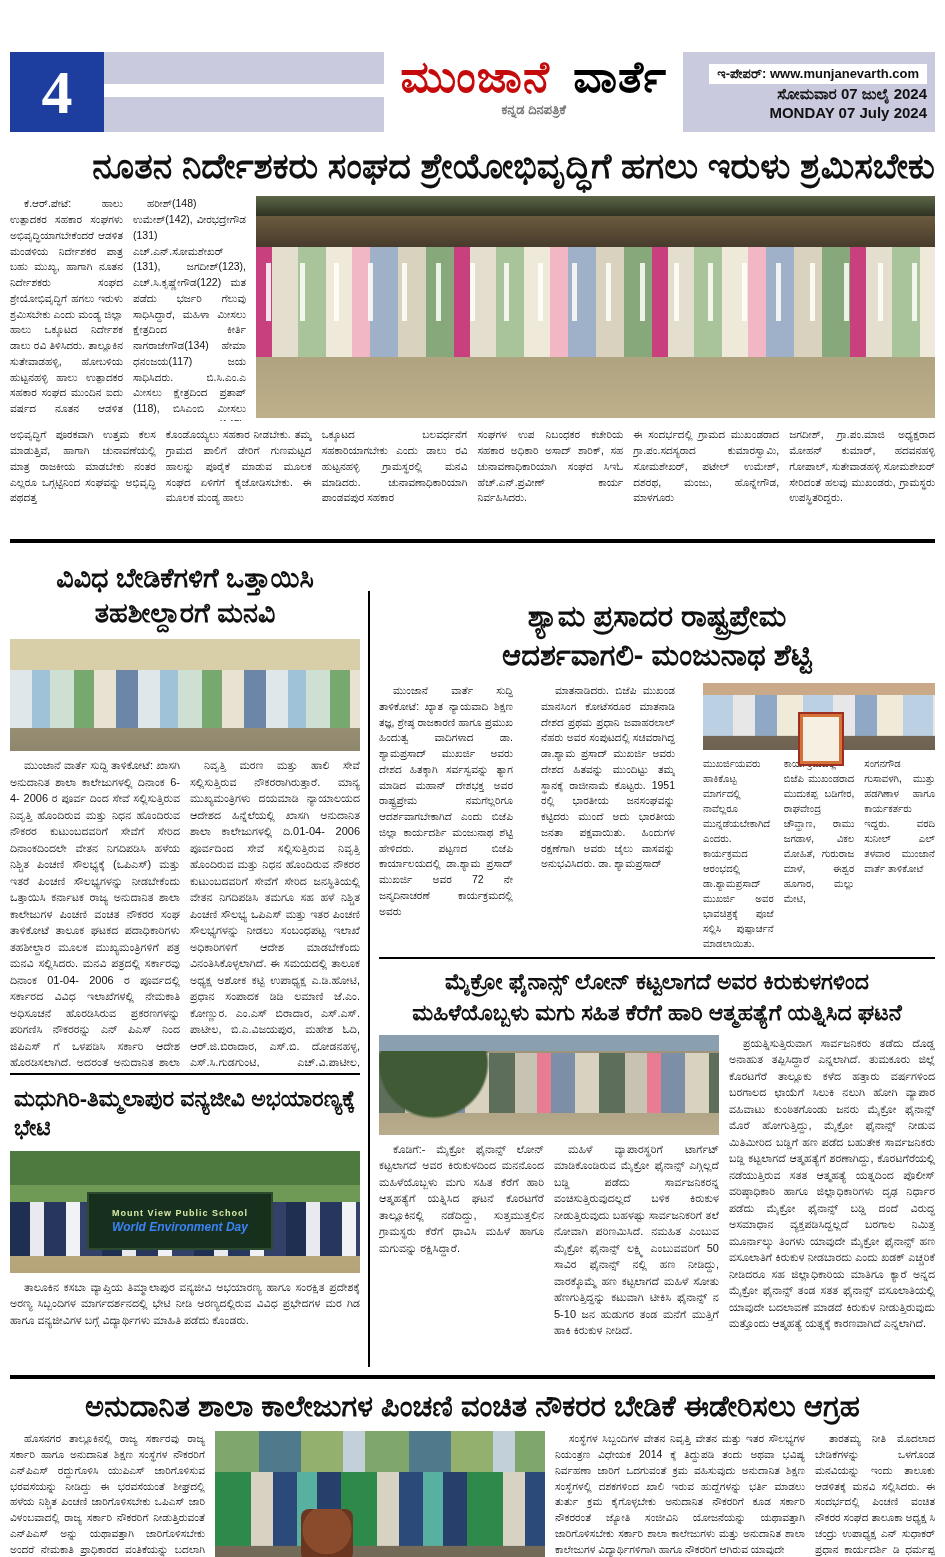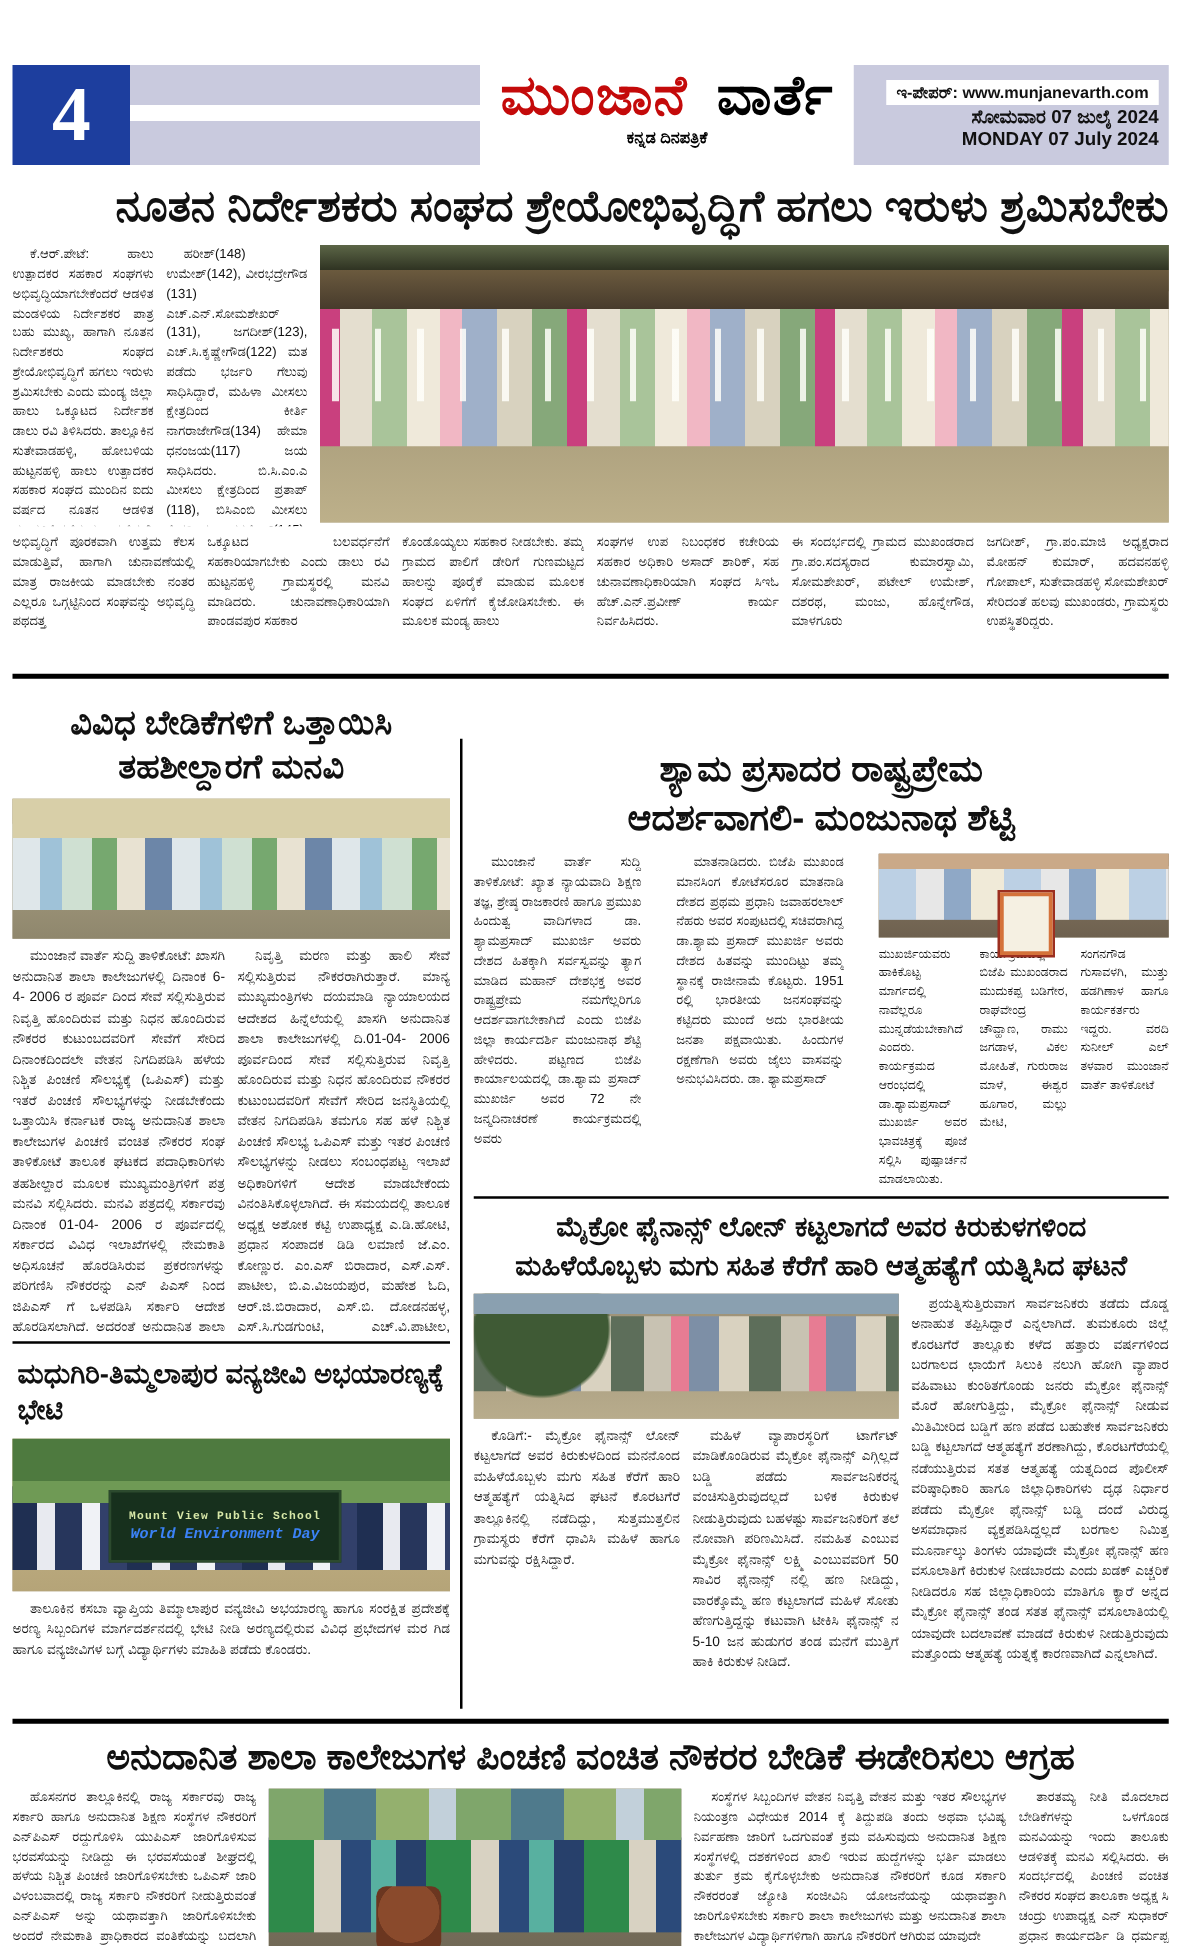--- a/index.html
+++ b/index.html
@@ -11,21 +11,21 @@
   }
   
   .hdr{display:flex;align-items:stretch;height:80px;}
   .numbox{width:94px;background:#1d3e9e;color:#fff;display:flex;align-items:center;justify-content:center;
     font-size:62px;font-weight:bold;font-family:"Liberation Serif","DejaVu Serif",serif;}
   .stripes{flex:1 1 auto;background:linear-gradient(180deg,#c9cade 0 40%,#ffffff 40% 56%,#c9cade 56% 100%);}
   .masthead{background:#fff;padding:2px 16px 0 16px;text-align:center;white-space:nowrap;}
   .mast-line{font-size:44px;font-weight:bold;line-height:1.05;letter-spacing:1px;}
   .mast-red{color:#c40a0a;}
   .mast-black{color:#000;margin-left:10px;}
-  .mast-sub{font-size:13px;font-weight:bold;color:#000000;margin-top:2px;}
+  .mast-sub{font-size:13px;font-weight:bold;color:#737373;margin-top:2px;}
   .dateblock{width:252px;background:#c9cade;display:flex;flex-direction:column;align-items:flex-end;justify-content:center;gap:1px;padding:4px 8px;box-sizing:border-box;}
   .epaper{background:#fff;font-size:13px;font-weight:bold;padding:2px 8px;}
   .date-kn{font-size:15px;font-weight:bold;}
   .date-en{font-size:15px;font-weight:bold;}
   
   .hl1{font-size:35px;font-weight:bold;text-align:right;line-height:1.15;margin:14px 0 10px 0;}
   .hl2{font-size:27px;font-weight:bold;text-align:center;line-height:1.3;margin:10px 0 8px 0;}
   .hl3{font-size:29px;font-weight:bold;text-align:center;line-height:1.35;margin:6px 0 8px 0;}
   .hl4{font-size:22px;font-weight:bold;text-align:center;line-height:1.4;margin:8px 0 6px 0;}
   .hl5{font-size:22px;font-weight:bold;text-align:left;line-height:1.3;margin:10px 0 8px 4px;}
@@ -34,21 +34,21 @@
   .tcol{font-size:11px;line-height:1.5;text-align:justify;overflow:hidden;}
   .tcol p{margin:0;text-indent:14px;}
   .row{display:flex;gap:10px;}
   .rule4{height:4px;background:#000;margin:8px 0;}
   .rule2{height:2px;background:#000;margin:6px 0;}
   
   .mid{display:flex;align-items:flex-end;}
   .mid-left{width:350px;flex:0 0 auto;}
   .mid-right{flex:1 1 auto;border-left:2px solid #000;margin-left:8px;padding-left:9px;}
   
-  .ph{position:relative;width:100%;background-repeat:no-repeat;background-color:#b8b09a;font-family:Liberation Mono, monospace;}
+  .ph{position:relative;width:100%;background-repeat:no-repeat;background-color:#b8b09a;}
   .ph-a1{height:222px;background-image:
      linear-gradient(180deg,#5c6647 0%,#2f3322 9%,#6b5a3e 9%,#473b2c 23%,rgba(0,0,0,0) 23%),
      repeating-linear-gradient(90deg,#c9407e 0 16px,#e4decf 16px 42px,#a9c49a 42px 70px,#efe9da 70px 96px,#f1b7c4 96px 114px,#9fb0c9 114px 142px,#d8d2bf 142px 170px,#86a87a 170px 198px),
      linear-gradient(180deg,#8d8266 0%,#bdb08a 100%);
      background-size:100% 100%,100% 56%,100% 100%;background-position:0 0,0 38%,0 0;}
   .ph-a1::after{content:"";position:absolute;left:0;right:0;top:30%;height:26%;
      background:repeating-linear-gradient(90deg,rgba(255,255,255,0) 0 10px,rgba(255,255,250,.85) 10px 15px,rgba(255,255,255,0) 15px 34px);}
   .ph-a2{height:112px;background-image:
      linear-gradient(180deg,#d8cfa8 0 28%,rgba(0,0,0,0) 28%),
      repeating-linear-gradient(90deg,#dfe7ea 0 22px,#9fc2d8 22px 40px,#cfe0d2 40px 64px,#76a86f 64px 84px,#e8e2d2 84px 106px,#6c86a8 106px 128px),
@@ -114,22 +114,22 @@
     <div class="tcol" style="width:113px;flex:0 0 auto;font-size:10.5px;">
         <p>ಕೆ.ಆರ್.ಪೇಟೆ: ಹಾಲು ಉತ್ಪಾದಕರ ಸಹಕಾರ ಸಂಘಗಳು ಅಭಿವೃದ್ಧಿಯಾಗಬೇಕೆಂದರೆ ಆಡಳಿತ ಮಂಡಳಿಯ ನಿರ್ದೇಶಕರ ಪಾತ್ರ ಬಹು ಮುಖ್ಯ, ಹಾಗಾಗಿ ನೂತನ ನಿರ್ದೇಶಕರು ಸಂಘದ ಶ್ರೇಯೋಭಿವೃದ್ಧಿಗೆ ಹಗಲು ಇರುಳು ಶ್ರಮಿಸಬೇಕು ಎಂದು ಮಂಡ್ಯ ಜಿಲ್ಲಾ ಹಾಲು ಒಕ್ಕೂಟದ ನಿರ್ದೇಶಕ ಡಾಲು ರವಿ ತಿಳಿಸಿದರು. ತಾಲ್ಲೂಕಿನ ಸುತೇವಾಡಹಳ್ಳಿ, ಹೋಬಳಿಯ ಹುಟ್ಟನಹಳ್ಳಿ ಹಾಲು ಉತ್ಪಾದಕರ ಸಹಕಾರ ಸಂಘದ ಮುಂದಿನ ಐದು ವರ್ಷದ ನೂತನ ಆಡಳಿತ ಮಂಡಳಿಗೆ ನಡೆದ ಚುನಾವಣೆಯಲ್ಲಿ ಮನ್ಸುಲ್ ನಿರ್ದೇಶಕ ಡಾಲು ರವಿ ಮತ್ತು ಗ್ರಾ.ಪಂ.ಸದಸ್ಯ ಹುಟ್ಟನಹಳ್ಳಿ ಕುಮಾರಸ್ವಾಮಿ ಬೆಂಬಲದಿಂದ ಸಾಮಾನ್ಯ ಕ್ಷೇತ್ರದಿಂದ ಸ್ಪರ್ಧೆ ಮಾಡಿದ್ದ</p>
       </div>
     <div class="tcol" style="width:113px;flex:0 0 auto;font-size:10.5px;">
         <p>ಹರೀಶ್(148) ಉಮೇಶ್(142), ವೀರಭದ್ರೇಗೌಡ (131) ಎಚ್.ಎನ್.ಸೋಮಶೇಖರ್ (131), ಜಗದೀಶ್(123), ಎಚ್.ಸಿ.ಕೃಷ್ಣೇಗೌಡ(122) ಮತ ಪಡೆದು ಭರ್ಜರಿ ಗೆಲುವು ಸಾಧಿಸಿದ್ದಾರೆ, ಮಹಿಳಾ ಮೀಸಲು ಕ್ಷೇತ್ರದಿಂದ ಕೀರ್ತಿ ನಾಗರಾಜೇಗೌಡ(134) ಹೇಮಾ ಧನಂಜಯ(117) ಜಯ ಸಾಧಿಸಿದರು. ಬಿ.ಸಿ.ಎಂ.ಎ ಮೀಸಲು ಕ್ಷೇತ್ರದಿಂದ ಪ್ರತಾಪ್ (118), ಬಿಸಿಎಂಬಿ ಮೀಸಲು ಕ್ಷೇತ್ರದಿಂದ ಪರಮೇಶ್(145), ಪರಿಶಿಷ್ಟ ಜಾತಿ ಮೀಸಲು ಕ್ಷೇತ್ರದಿಂದ ರಾಜೇಶ್(105) ಮತಗಳನ್ನು ಪಡೆದು ಭರ್ಜರಿ ಗೆಲುವು ಸಾಧಿಸಿದ ಎಲ್ಲಾ 11ಮಂದಿ ನಿರ್ದೇಶಕರನ್ನು ಅಭಿನಂದಿಸಿ ಮಾತನಾಡಿದ ಮಂಡ್ಯ ಜಿಲ್ಲಾ ಹಾಲು ಒಕ್ಕೂಟ ನಿರ್ದೇಶಕ ಡಾಲು ರವಿ ಸಹಕಾರ ಸಂಘಗಳು ರೈತರ</p>
       </div>
     <div class="ph ph-a1" style="flex:1 1 auto;"></div>
   </div>
   <div class="row" style="height:104px;margin-top:6px;">
     <div class="tcol" style="flex:1;font-size:10.5px;">ಅಭಿವೃದ್ಧಿಗೆ ಪೂರಕವಾಗಿ ಉತ್ತಮ ಕೆಲಸ ಮಾಡುತ್ತಿವೆ, ಹಾಗಾಗಿ ಚುನಾವಣೆಯಲ್ಲಿ ಮಾತ್ರ ರಾಜಕೀಯ ಮಾಡಬೇಕು ನಂತರ ಎಲ್ಲರೂ ಒಗ್ಗಟ್ಟಿನಿಂದ ಸಂಘವನ್ನು ಅಭಿವೃದ್ಧಿ ಪಥದತ್ತ</div>
+    <div class="tcol" style="flex:1;font-size:10.5px;">ಕೊಂಡೊಯ್ಯಲು ಸಹಕಾರ ನೀಡಬೇಕು. ತಮ್ಮ ಗ್ರಾಮದ ಪಾಲಿಗೆ ಡೇರಿಗೆ ಗುಣಮಟ್ಟದ ಹಾಲನ್ನು ಪೂರೈಕೆ ಮಾಡುವ ಮೂಲಕ ಸಂಘದ ಏಳಿಗೆಗೆ ಕೈಜೋಡಿಸಬೇಕು. ಈ ಮೂಲಕ ಮಂಡ್ಯ ಹಾಲು</div>
     <div class="tcol" style="flex:1;font-size:10.5px;">ಒಕ್ಕೂಟದ ಬಲವರ್ಧನೆಗೆ ಸಹಕಾರಿಯಾಗಬೇಕು ಎಂದು ಡಾಲು ರವಿ ಹುಟ್ಟನಹಳ್ಳಿ ಗ್ರಾಮಸ್ಥರಲ್ಲಿ ಮನವಿ ಮಾಡಿದರು. ಚುನಾವಣಾಧಿಕಾರಿಯಾಗಿ ಪಾಂಡವಪುರ ಸಹಕಾರ</div>
-    <div class="tcol" style="flex:1;font-size:10.5px;">ಕೊಂಡೊಯ್ಯಲು ಸಹಕಾರ ನೀಡಬೇಕು. ತಮ್ಮ ಗ್ರಾಮದ ಪಾಲಿಗೆ ಡೇರಿಗೆ ಗುಣಮಟ್ಟದ ಹಾಲನ್ನು ಪೂರೈಕೆ ಮಾಡುವ ಮೂಲಕ ಸಂಘದ ಏಳಿಗೆಗೆ ಕೈಜೋಡಿಸಬೇಕು. ಈ ಮೂಲಕ ಮಂಡ್ಯ ಹಾಲು</div>
     <div class="tcol" style="flex:1;font-size:10.5px;">ಸಂಘಗಳ ಉಪ ನಿಬಂಧಕರ ಕಚೇರಿಯ ಸಹಕಾರ ಅಧಿಕಾರಿ ಅಸಾದ್ ಶಾರಿಕ್, ಸಹ ಚುನಾವಣಾಧಿಕಾರಿಯಾಗಿ ಸಂಘದ ಸಿಇಓ ಹೆಚ್.ಎನ್.ಪ್ರವೀಣ್ ಕಾರ್ಯ ನಿರ್ವಹಿಸಿದರು.</div>
     <div class="tcol" style="flex:1;font-size:10.5px;">ಈ ಸಂದರ್ಭದಲ್ಲಿ ಗ್ರಾಮದ ಮುಖಂಡರಾದ ಗ್ರಾ.ಪಂ.ಸದಸ್ಯರಾದ ಕುಮಾರಸ್ವಾಮಿ, ಸೋಮಶೇಖರ್, ಪಟೇಲ್ ಉಮೇಶ್, ದಶರಥ, ಮಂಜು, ಹೊನ್ನೇಗೌಡ, ಮಾಳಗೂರು</div>
     <div class="tcol" style="flex:1;font-size:10.5px;">ಜಗದೀಶ್, ಗ್ರಾ.ಪಂ.ಮಾಜಿ ಅಧ್ಯಕ್ಷರಾದ ಮೋಹನ್ ಕುಮಾರ್, ಹದವನಹಳ್ಳಿ ಗೋಪಾಲ್, ಸುತೇವಾಡಹಳ್ಳಿ ಸೋಮಶೇಖರ್ ಸೇರಿದಂತೆ ಹಲವು ಮುಖಂಡರು, ಗ್ರಾಮಸ್ಥರು ಉಪಸ್ಥಿತರಿದ್ದರು.</div>
   </div>
   <div class="rule4"></div>
 
   <div class="mid">
 
     <div class="mid-left">
       <div class="hl2">

